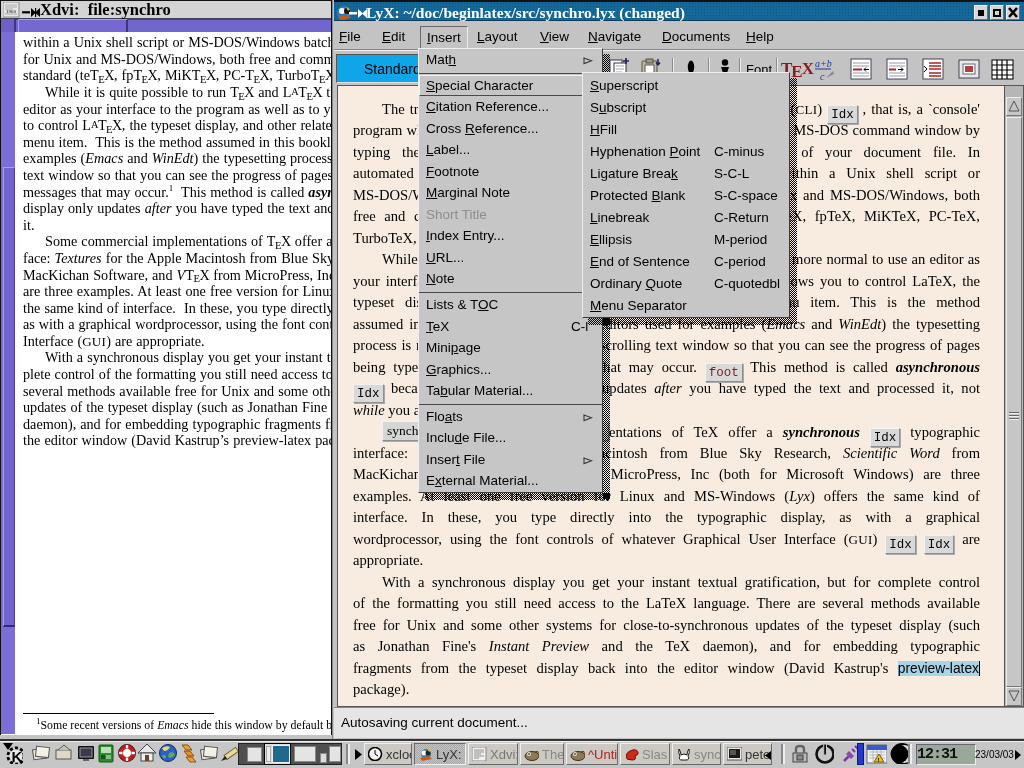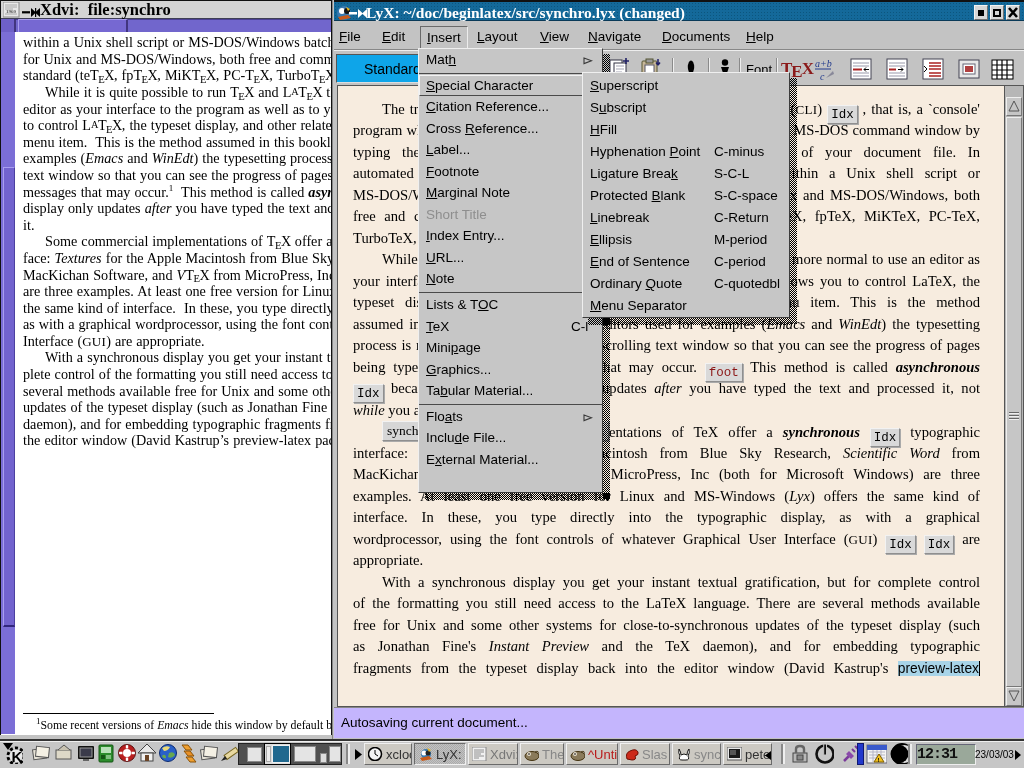--- a/index.html
+++ b/index.html
@@ -55,21 +55,21 @@
 .badge { display:inline-block; background:#d9d9d9; border:1px solid; border-color:#f2f2f2 #8f8f8f #8f8f8f #f2f2f2; box-shadow:1px 1px 0 #aaa;
   font-family:"Liberation Mono",monospace; font-size:12.5px; line-height:15px; height:19px; padding:2px 3px 0 3px; color:#000; vertical-align:-4px;}
 .badge.foot { color:#8b1515; }
 .ert { display:inline-block; background:#d6d6d6; border:1px solid; border-color:#f2f2f2 #8f8f8f #8f8f8f #f2f2f2; box-shadow:1px 1px 0 #aaa;
   font-size:13.5px; height:20px; line-height:18px; padding:0 4px; vertical-align:-4px;}
 .sel { background:#a8d4e8; font-family:"Liberation Sans",sans-serif; font-size:13.8px; border-right:1px solid #000; }
 .sc { font-size:13px; letter-spacing:0.3px; }
 #lyx-vscroll { left:671px; top:85px; width:20px; height:622px; background:#b6b6b6; border:1px solid #555; }
 .sbtn { position:absolute; left:1px; width:16px; height:19px; background:#c6c6c6; border:1px solid; border-color:#eee #777 #777 #eee; }
 #lyx-thumb { position:absolute; left:1px; top:31px; width:16px; height:570px; background:#c6c6c6; border:1px solid; border-color:#eee #777 #777 #eee; }
-#lyx-status { left:1px; top:707px; width:691px; height:31px; background:#c4b5fd; border-top:1px solid #888; font-size:13.5px; }
+#lyx-status { left:1px; top:707px; width:691px; height:31px; background:#e5e5e5; border-top:1px solid #888; font-size:13.5px; }
 #lyx-status span { position:absolute; left:7px; top:7px; }
 
 
 .menu { position:absolute; background:#c6c6c6; border:1px solid; border-color:#efefef #3c3c3c #3c3c3c #efefef; font-size:13.5px; color:#000; }
 .menu .mi { position:relative; height:21.55px; line-height:21.55px; padding-left:7px; white-space:nowrap; }
 .menu .sep { height:4px; position:relative; }
 .menu .sep:after { content:""; position:absolute; left:0; right:0; top:2px; height:1px; background:#4a4a4a; }
 .menu .hi { border:1px solid; border-color:#f2f2f2 #4a4a4a #4a4a4a #f2f2f2; padding-left:6px; height:21.55px; line-height:19.5px; }
 .menu .dis { color:#8e8e8e; }
 .menu .sc2 { position:absolute; left:131px; top:0; }
@@ -268,20 +268,21 @@
 <div>MacKichan Software, and VTeX from MicroPress, Inc (both for Microsoft Windows) are three</div>
 <div>examples. At least one free version for Linux and MS-Windows (<i>Lyx</i>) offers the same kind of</div>
 <div>interface. In these, you type directly into the typographic display, as with a graphical</div>
 <div>wordprocessor, using the font controls of whatever Graphical User Interface (<span class="sc">GUI</span>) <span class="badge">Idx</span> <span class="badge">Idx</span> are</div>
 <div class="noj">appropriate.</div>
 <div><span class="pind"></span>With a synchronous display you get your instant textual gratification, but for complete control</div>
 <div>of the formatting you still need access to the LaTeX language. There are several methods available</div>
 <div>free for Unix and some other systems for close-to-synchronous updates of the typeset display (such</div>
 <div>as Jonathan Fine's <i>Instant Preview</i> and the TeX daemon), and for embedding typographic</div>
 <div>fragments from the typeset display back into the editor window (David Kastrup's <span class="sel">preview-latex</span></div>
+<div class="noj">package).</div>
     </div>
   </div>
   <div class="abs" id="lyx-vscroll">
     <div class="sbtn" style="top:11px"><svg width="14" height="16">
           <path d="M7 3 L12 13 L2 13 Z" fill="#c6c6c6" stroke="#555" stroke-width="1"></path>
         </svg></div>
     <div id="lyx-thumb">
         <div style="position:absolute;left:2px;top:294px;width:10px;height:1px;background:#666;box-shadow:0 3px 0 #666,0 6px 0 #666,0 1px 0 #eee,0 4px 0 #eee,0 7px 0 #eee"></div>
       </div>
     <div class="sbtn" style="top:601px"><svg width="14" height="16">
@@ -314,20 +315,23 @@
   <div class="mi">Lists &amp; T<u>O</u>C</div>
   <div class="mi"><u>T</u>eX<span style="position:absolute;left:152px">C-l</span></div>
   <div class="mi">Mini<u>p</u>age</div>
   <div class="mi"><u>G</u>raphics...</div>
   <div class="mi">Ta<u>b</u>ular Material...</div>
   <div class="sep"></div>
   <div class="mi">Flo<u>a</u>ts<svg class="arr" width="10" height="8">
         <path d="M1 1 L8.5 3.8 L1 6.6 Z" fill="#c6c6c6" stroke="#3a3a3a" stroke-width="1.1"></path>
       </svg></div>
   <div class="mi">Inclu<u>d</u>e File...</div>
+  <div class="mi">Inser<u>t</u> File<svg class="arr" width="10" height="8">
+        <path d="M1 1 L8.5 3.8 L1 6.6 Z" fill="#c6c6c6" stroke="#3a3a3a" stroke-width="1.1"></path>
+      </svg></div>
   <div class="mi">E<u>x</u>ternal Material...</div>
 </div>
 <div class="abs shadow" style="left:790px;top:78px;width:7px;height:246px"></div>
 <div class="abs shadow" style="left:588px;top:318px;width:202px;height:7px"></div>
 <div class="abs menu sub22" id="menu-special" style="left:582px;top:72px;width:208px;height:246px;padding-top:2px">
   <div class="mi"><u>S</u>uperscript</div>
   <div class="mi">S<u>u</u>bscript</div>
   <div class="mi"><u>H</u>Fill</div>
   <div class="mi">Hyphenation <u>P</u>oint<span class="sc2">C-minus</span></div>
   <div class="mi">Ligature Brea<u>k</u><span class="sc2">S-C-L</span></div>

